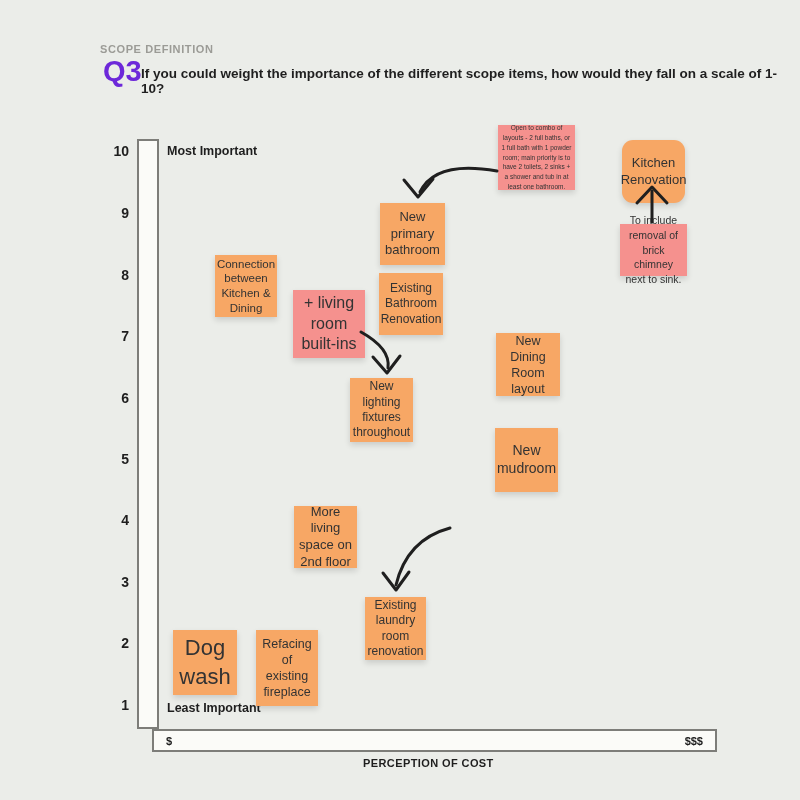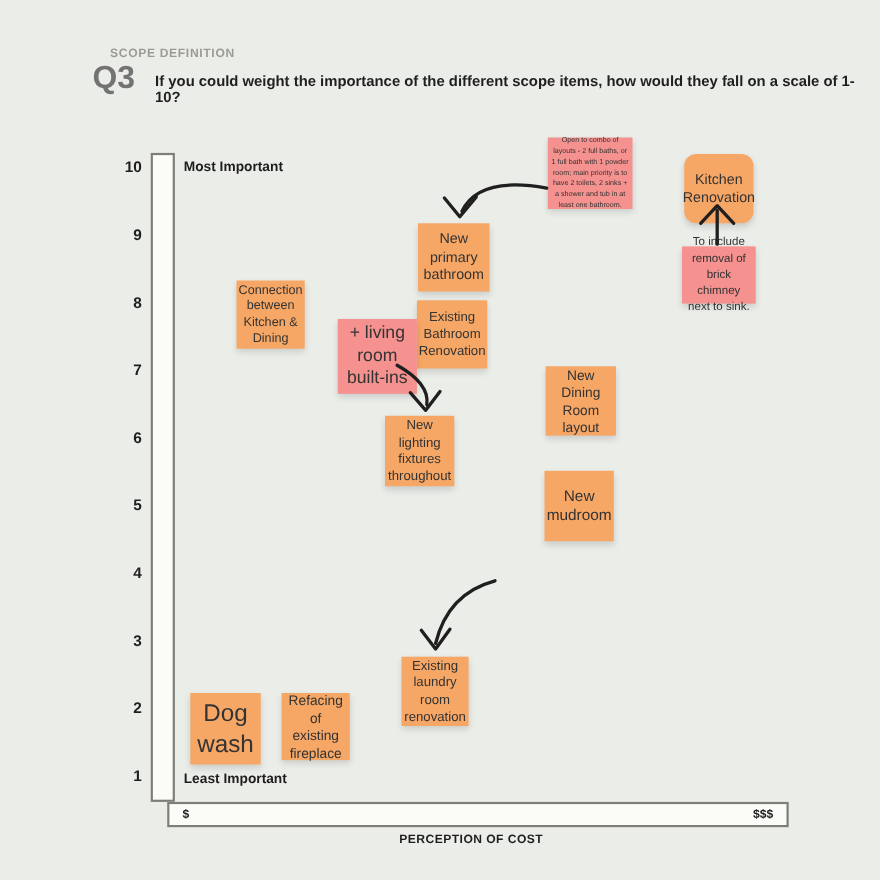--- a/index.html
+++ b/index.html
@@ -6,21 +6,21 @@
   body{
     width:800px;height:800px;position:relative;overflow:hidden;
     font-family:"Liberation Sans",sans-serif;
     background:#ebede9;
   }
   .canvas{position:absolute;inset:0;}
 
   
   .eyebrow{position:absolute;left:100px;top:43px;font-size:11px;font-weight:bold;
     letter-spacing:.6px;color:#9b9b96;}
-  .qnum{position:absolute;left:84px;top:55px;font-size:29px;font-weight:bold;color:#737373;}
+  .qnum{position:absolute;left:103px;top:55px;font-size:29px;font-weight:bold;color:#6d28d9;}
   .question{position:absolute;left:141px;top:66px;font-size:13.5px;font-weight:bold;color:#1f1f1f;}
 
   
   .ybar{position:absolute;left:137px;top:139px;width:18px;height:586px;
     background:#fbfbf8;border:2.5px solid #7d7d79;}
   .tick{position:absolute;width:26px;left:103px;text-align:right;height:18px;line-height:18px;
     font-size:14px;font-weight:bold;color:#1e1e1e;}
   .ylab{position:absolute;left:167px;font-size:12.5px;font-weight:bold;color:#1e1e1e;}
   .xbar{position:absolute;left:152px;top:729px;width:537px;height:19px;
     background:#fbfbf8;border:2.5px solid #7d7d79;
@@ -66,27 +66,28 @@
     <span class="mid">PERCEPTION OF COST</span>
     <span>$$$</span>
   </div>
 
   <div class="note tiny" style="left: 498px; top: 125px; width: 77px; height: 65px; font-size: 6.5px; background: rgb(245, 145, 142);">Open to combo of layouts - 2 full baths, or 1 full bath with 1 powder room; main priority is to have 2 toilets, 2 sinks + a shower and tub in at least one bathroom.</div>
   <div class="note" style="left: 622px; top: 140px; width: 63px; height: 63px; font-size: 13px; background: rgb(247, 167, 101); border-radius: 11px;">Kitchen Renovation</div>
   <div class="note" style="left: 620px; top: 224px; width: 67px; height: 52px; font-size: 10.5px; line-height: 1.4; background: rgb(245, 145, 142);">To include removal of brick chimney next to sink.</div>
   <div class="note" style="left: 380px; top: 203px; width: 65px; height: 62px; font-size: 13px; background: rgb(247, 167, 101);">New primary bathroom</div>
   <div class="note" style="left: 379px; top: 273px; width: 64px; height: 62px; font-size: 12px; background: rgb(247, 167, 101);">Existing Bathroom Renovation</div>
   <div class="note" style="left: 215px; top: 255px; width: 62px; height: 62px; font-size: 11.5px; background: rgb(247, 167, 101);">Connection between Kitchen &amp; Dining</div>
-  <div class="note" style="left: 307px; top: 290px; width: 72px; height: 68px; font-size: 16px; background: rgb(245, 145, 142);">+ living room built-ins</div>
+  <div class="note" style="left: 293px; top: 290px; width: 72px; height: 68px; font-size: 16px; background: rgb(245, 145, 142);">+ living room built-ins</div>
   <div class="note" style="left: 496px; top: 333px; width: 64px; height: 63px; font-size: 12.5px; background: rgb(247, 167, 101);">New Dining Room layout</div>
   <div class="note" style="left: 350px; top: 378px; width: 63px; height: 64px; font-size: 12px; background: rgb(247, 167, 101);">New lighting fixtures throughout</div>
   <div class="note" style="left: 495px; top: 428px; width: 63px; height: 64px; font-size: 14px; background: rgb(247, 167, 101);">New mudroom</div>
+  <div class="note" style="left: 294px; top: 506px; width: 63px; height: 62px; font-size: 13px; background: rgb(247, 167, 101);">More living space on 2nd floor</div>
   <div class="note" style="left: 365px; top: 597px; width: 61px; height: 63px; font-size: 12px; background: rgb(247, 167, 101);">Existing laundry room renovation</div>
   <div class="note" style="left: 173px; top: 630px; width: 64px; height: 65px; font-size: 22px; background: rgb(247, 167, 101);">Dog wash</div>
-  <div class="note" style="left: 256px; top: 630px; width: 62px; height: 61px; font-size: 12.5px; background: rgb(247, 167, 101);">Refacing of existing fireplace</div>
+  <div class="note" style="left: 256px; top: 630px; width: 62px; height: 76px; font-size: 12.5px; background: rgb(247, 167, 101);">Refacing of existing fireplace</div>
 
   <svg class="arrows" width="800" height="800" viewBox="0 0 800 800">
     <g>
       <path class="arrow" d="M497,171 C458,164 431,169 420,192" style="stroke: rgb(31, 31, 31);"></path>
       <path class="arrow" d="M404,180 L418,197 L433,179" style="stroke: rgb(31, 31, 31);"></path>
     </g>
     <g>
       <path class="arrow" d="M361,332 C379,342 390,354 388,368" style="stroke: rgb(31, 31, 31);"></path>
       <path class="arrow" d="M373,357 L387,373 L400,356" style="stroke: rgb(31, 31, 31);"></path>
     </g>

